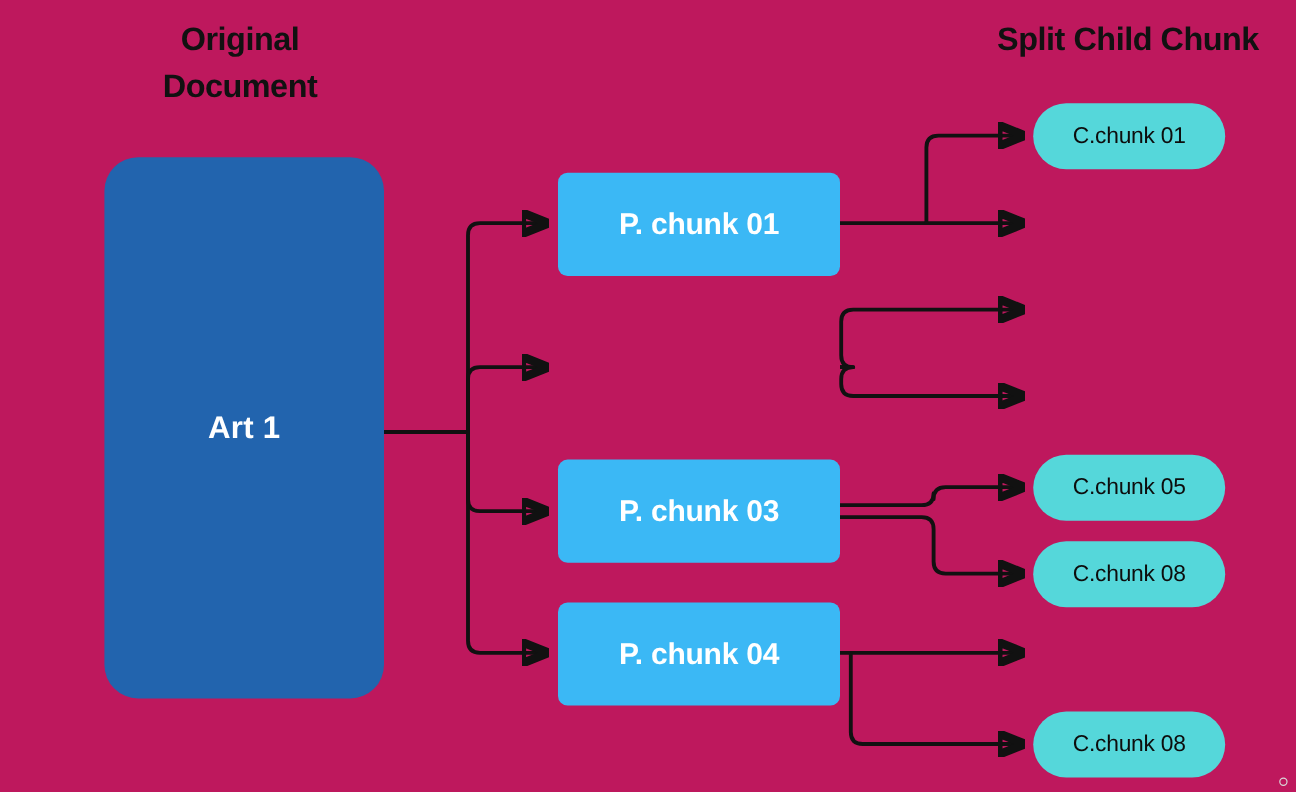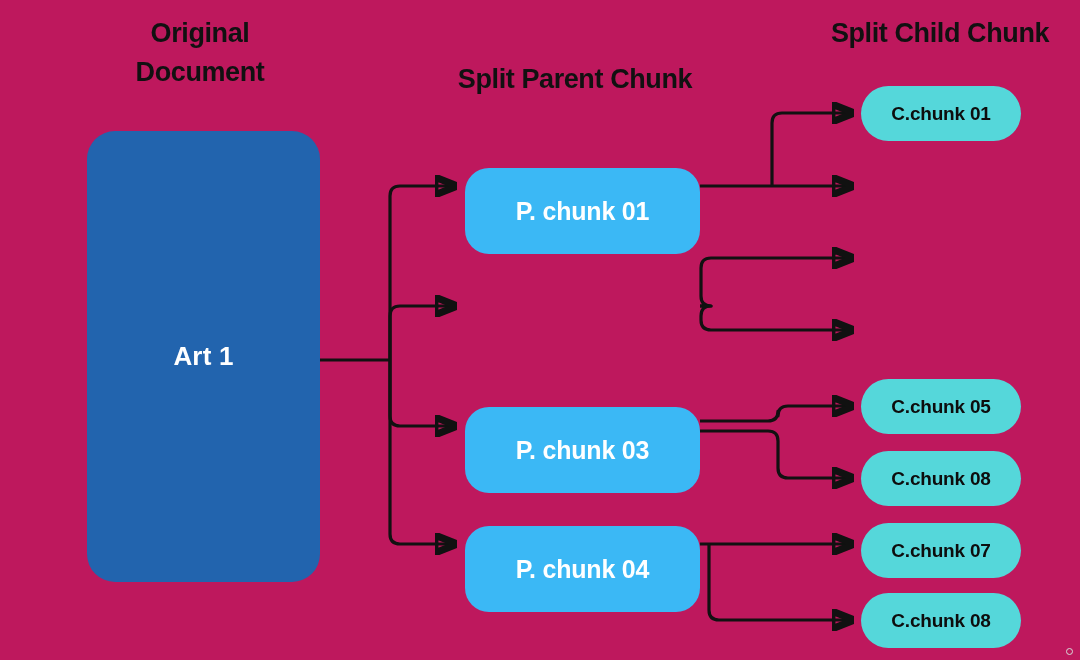--- a/index.html
+++ b/index.html
@@ -69,41 +69,40 @@
     font-size: 26px;
     font-weight: 700;
     letter-spacing: 0.2px;
   }
 
   .parent-node {
     left: 465px;
     width: 235px;
     height: 86px;
     background: #3bb8f5;
-    border-radius: 24px;
-    margin-top: 24px;
+    border-radius: 8px;
   }
   .parent-node .node-label {
     color: #ffffff;
     font-size: 25px;
     font-weight: 700;
     letter-spacing: -0.2px;
   }
 
   .child-node {
     left: 861px;
     width: 160px;
     height: 55px;
     background: #55d7da;
     border-radius: 28px;
   }
   .child-node .node-label {
     color: #0d0d0d;
     font-size: 19px;
-    font-weight: 700;
+    font-weight: 400;
     letter-spacing: -0.2px;
     text-align: center;
   }
 
   
   #watermark {
     position: absolute;
     left: 707px;
     top: 595px;
     display: flex;
@@ -130,21 +129,20 @@
   }
 </style>
 </head>
 <body>
 
 <div id="canvas">
 
   <div class="heading" id="title-original">Original
 Document</div>
 
-  <div class="heading" id="title-parent">Split Parent Chunk</div>
 
   <div class="heading" id="title-child">Split Child Chunk</div>
 
   <svg id="wires" viewBox="0 0 1080 660">
     <defs>
       <marker id="arw" viewBox="0 0 10 10" refX="9" refY="5" markerWidth="7" markerHeight="7" orient="auto-start-reverse">
         <path d="M 0 1 L 10 5 L 0 9 z" fill="#111111" stroke="none"></path>
       </marker>
     </defs>
 
@@ -187,23 +185,20 @@
 
   <div class="node child-node" style="top:86px">
     <span class="node-label">C.chunk 01</span>
   </div>
   <div class="node child-node" style="top:379px">
     <span class="node-label">C.chunk 05</span>
   </div>
   <div class="node child-node" style="top:451px">
     <span class="node-label">C.chunk 08</span>
   </div>
-  <div class="node child-node" style="top:523px">
-    <span class="node-label">C.chunk 07</span>
-  </div>
   <div class="node child-node" style="top:593px">
     <span class="node-label">C.chunk 08</span>
   </div>
 
 
   <div id="wm-corner"></div>
 
 </div>
 
 </body></html>

